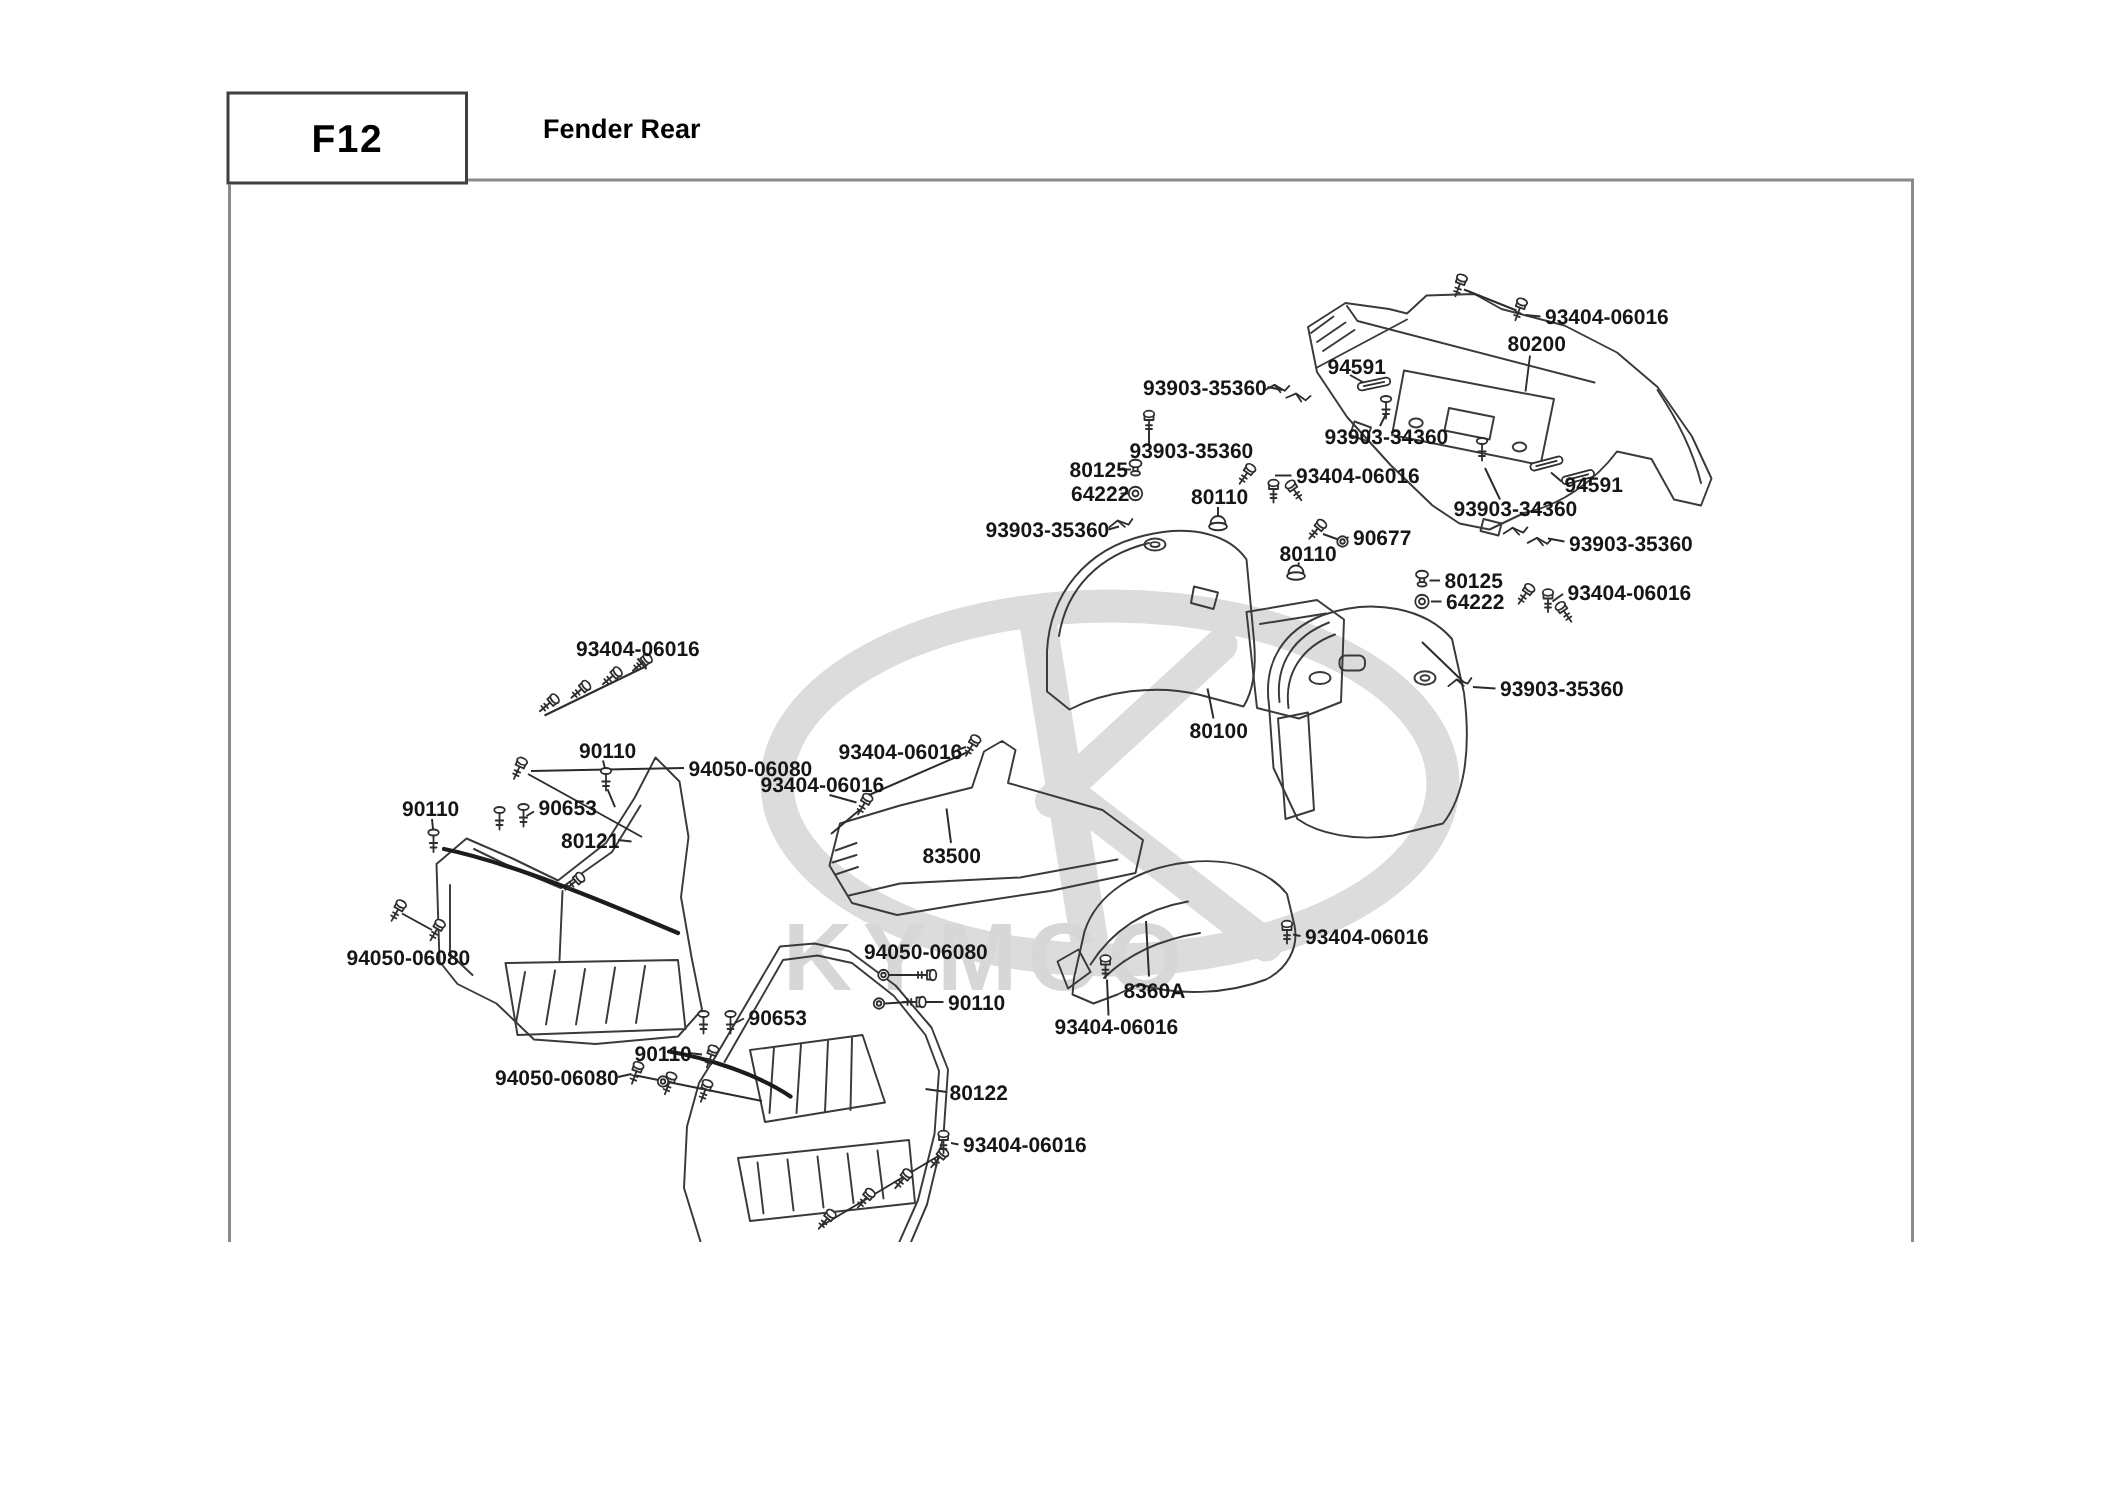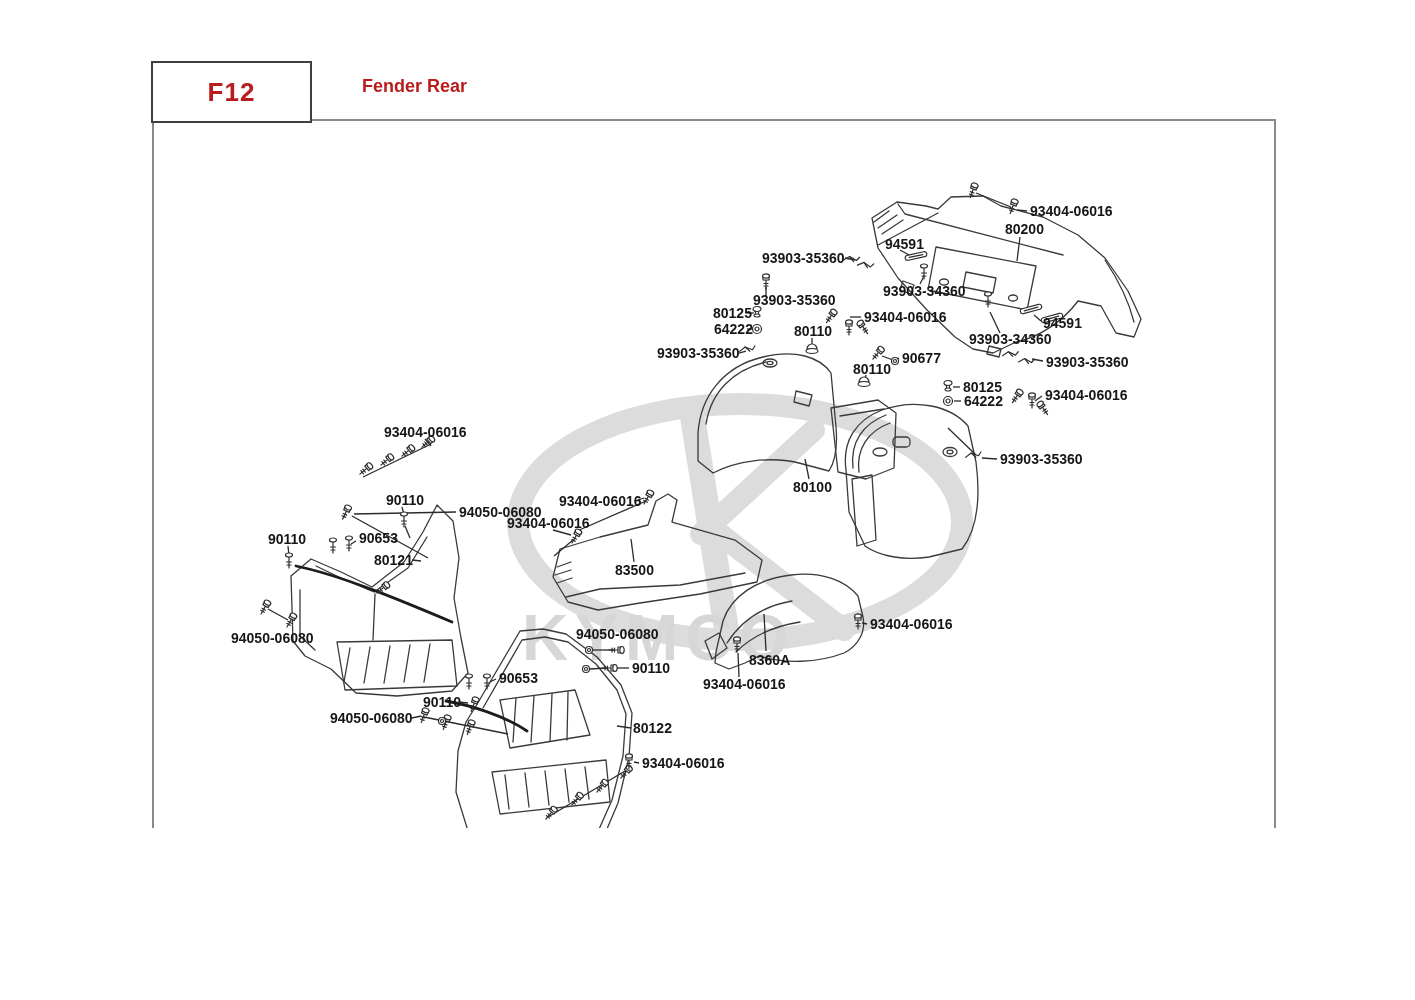--- a/index.html
+++ b/index.html
@@ -1,17 +1,17 @@
 <!DOCTYPE html>
 <html><head>
 <meta charset="utf-8">
 <style>
   html,body{margin:0;padding:0;background:#fff;}
   .page{position:relative;width:1415px;height:828px;background:#fff;overflow:hidden;
-        font-family:"Liberation Sans",sans-serif;color:#b91c1c;}
+        font-family:"Liberation Sans",sans-serif;color:#000000;}
   .code-box{position:absolute;left:151px;top:61px;width:157px;height:58px;
         border:2px solid #3f3f3f;background:#fff;display:flex;align-items:center;justify-content:center;
         font-size:26px;font-weight:bold;letter-spacing:1px;z-index:3;}
   .doc-title{position:absolute;left:362px;top:76px;font-size:18px;font-weight:bold;z-index:3;}
   .frame{position:absolute;left:152px;top:119px;width:1124px;height:828px;
         border:2px solid #8a8a8a;box-sizing:border-box;z-index:1;}
   .page-num{position:absolute;left:570px;top:951px;width:250px;text-align:left;
         font-size:20px;font-weight:bold;z-index:3;}
   svg.diagram{position:absolute;left:0;top:0;z-index:2;}
   .lbl{font:bold 14px "Liberation Sans",sans-serif;fill:#161616;dominant-baseline:central;}

